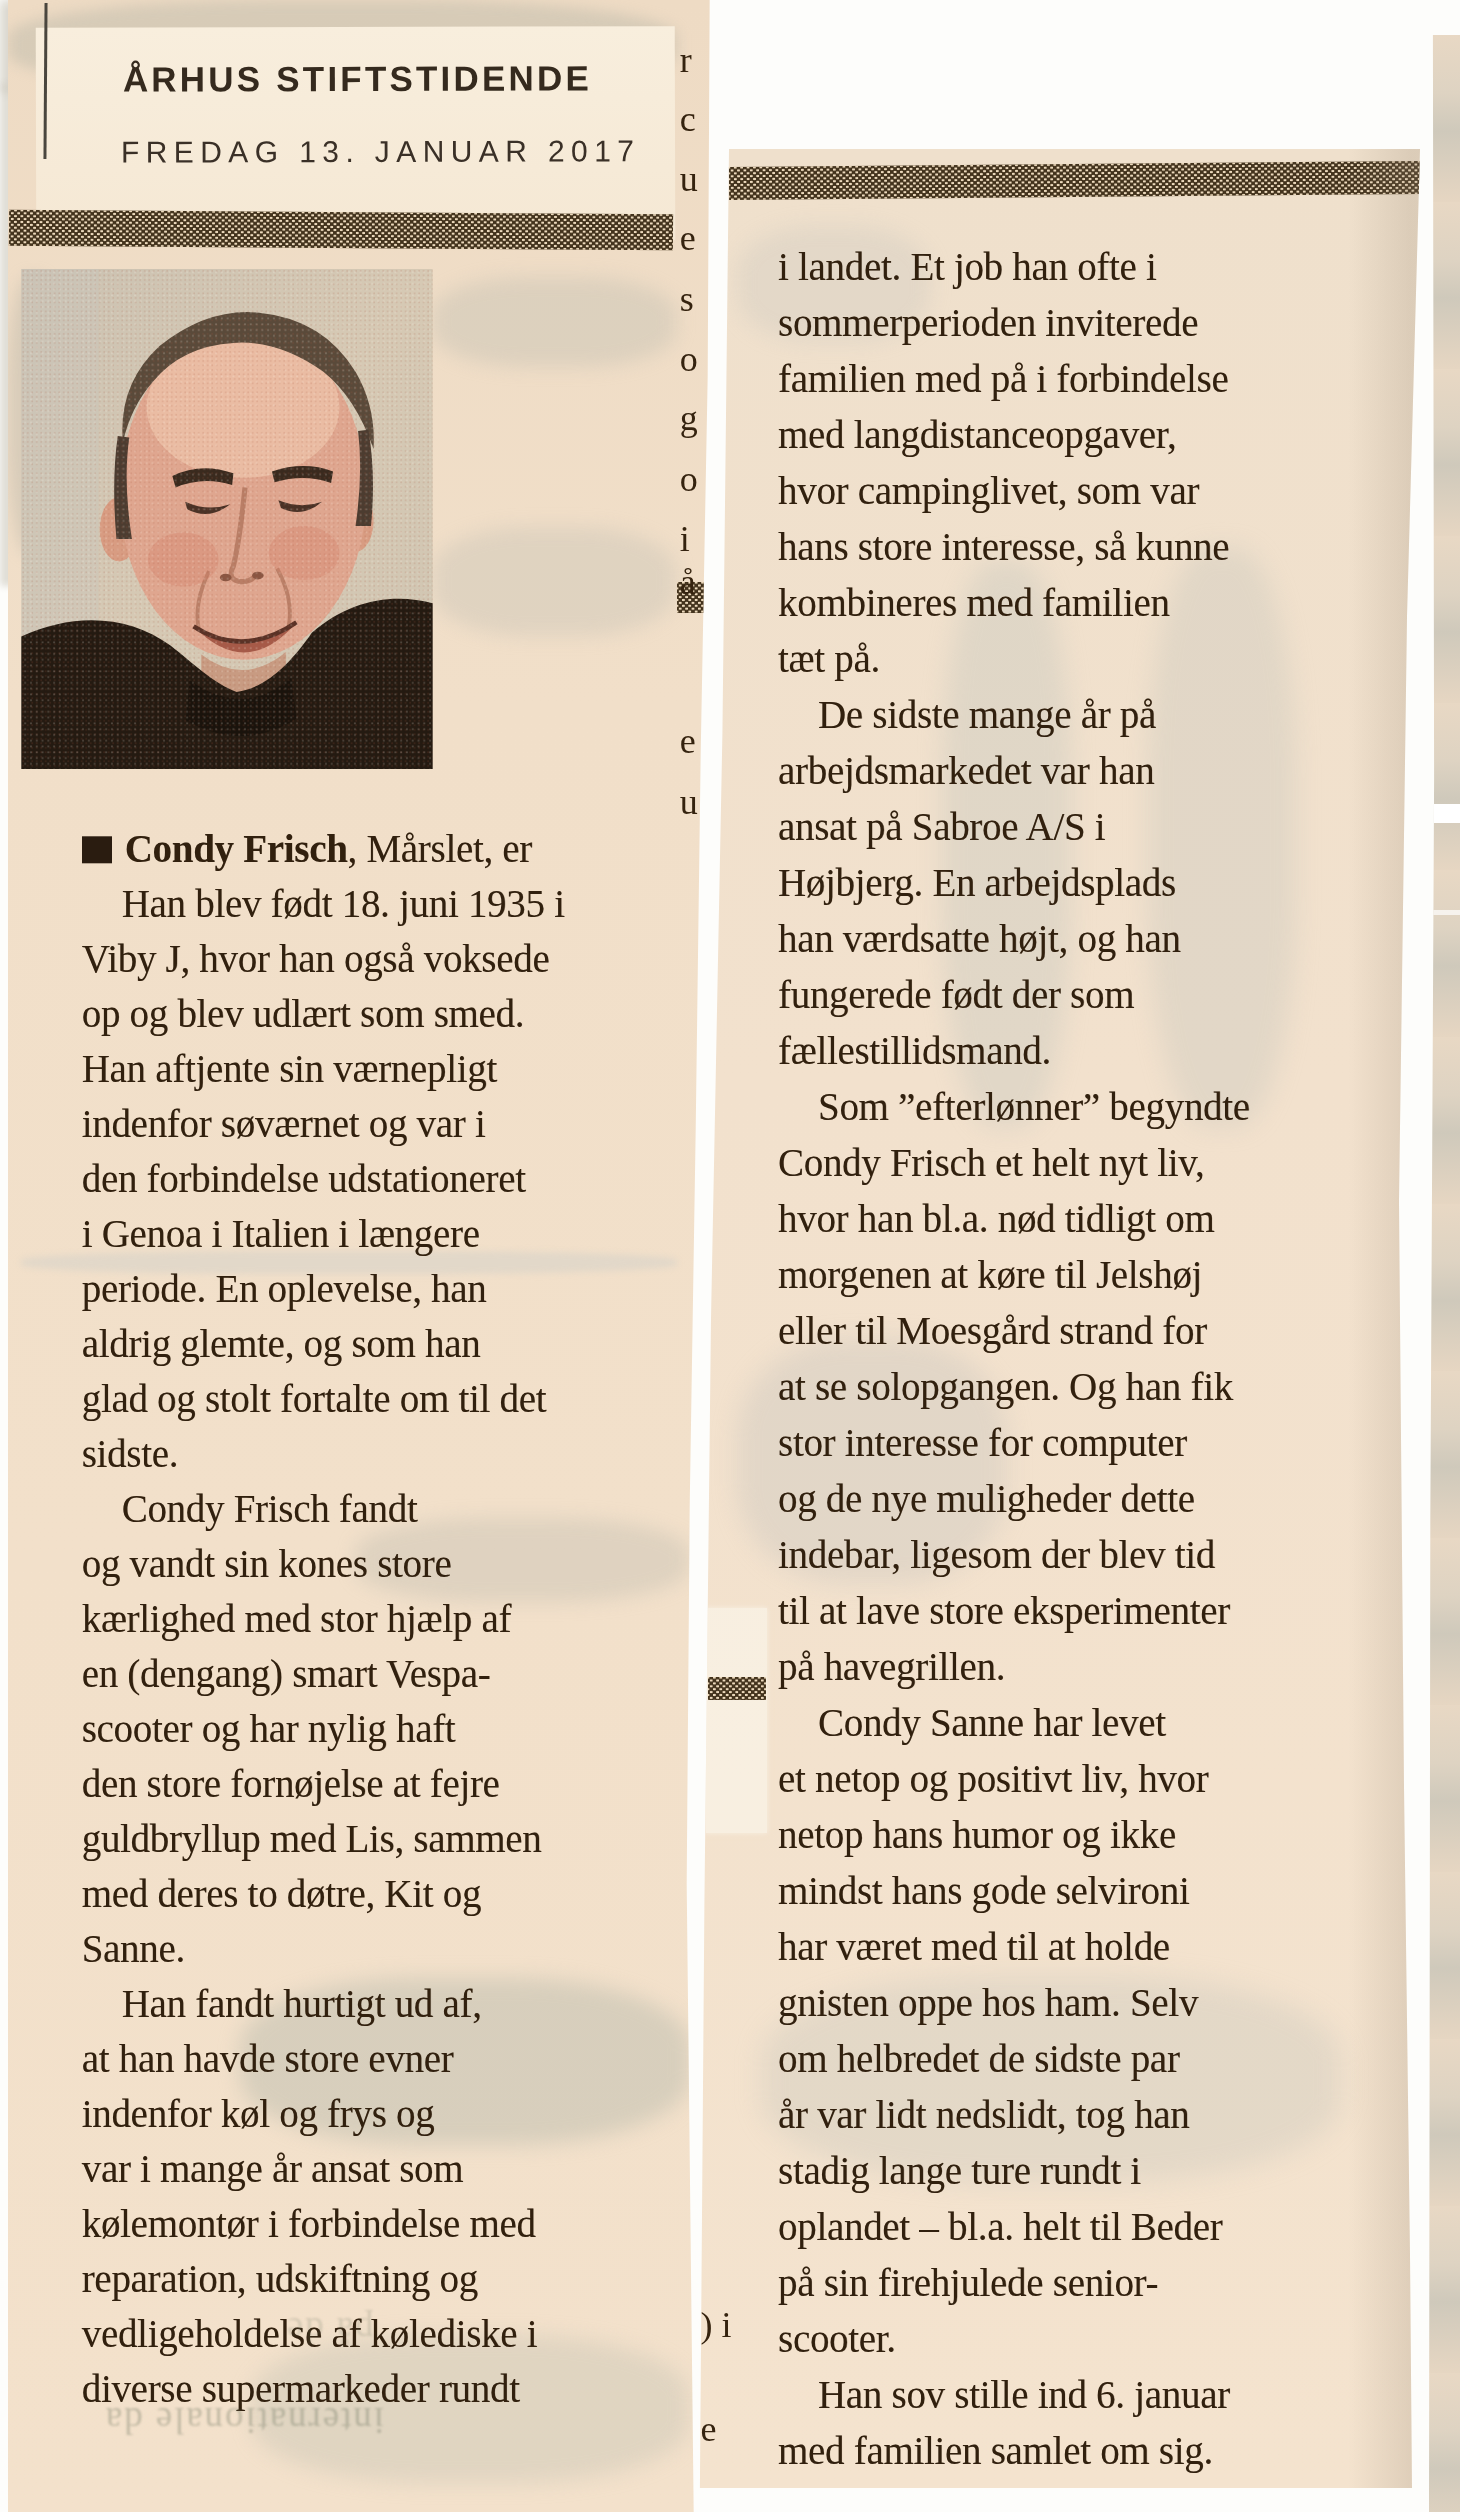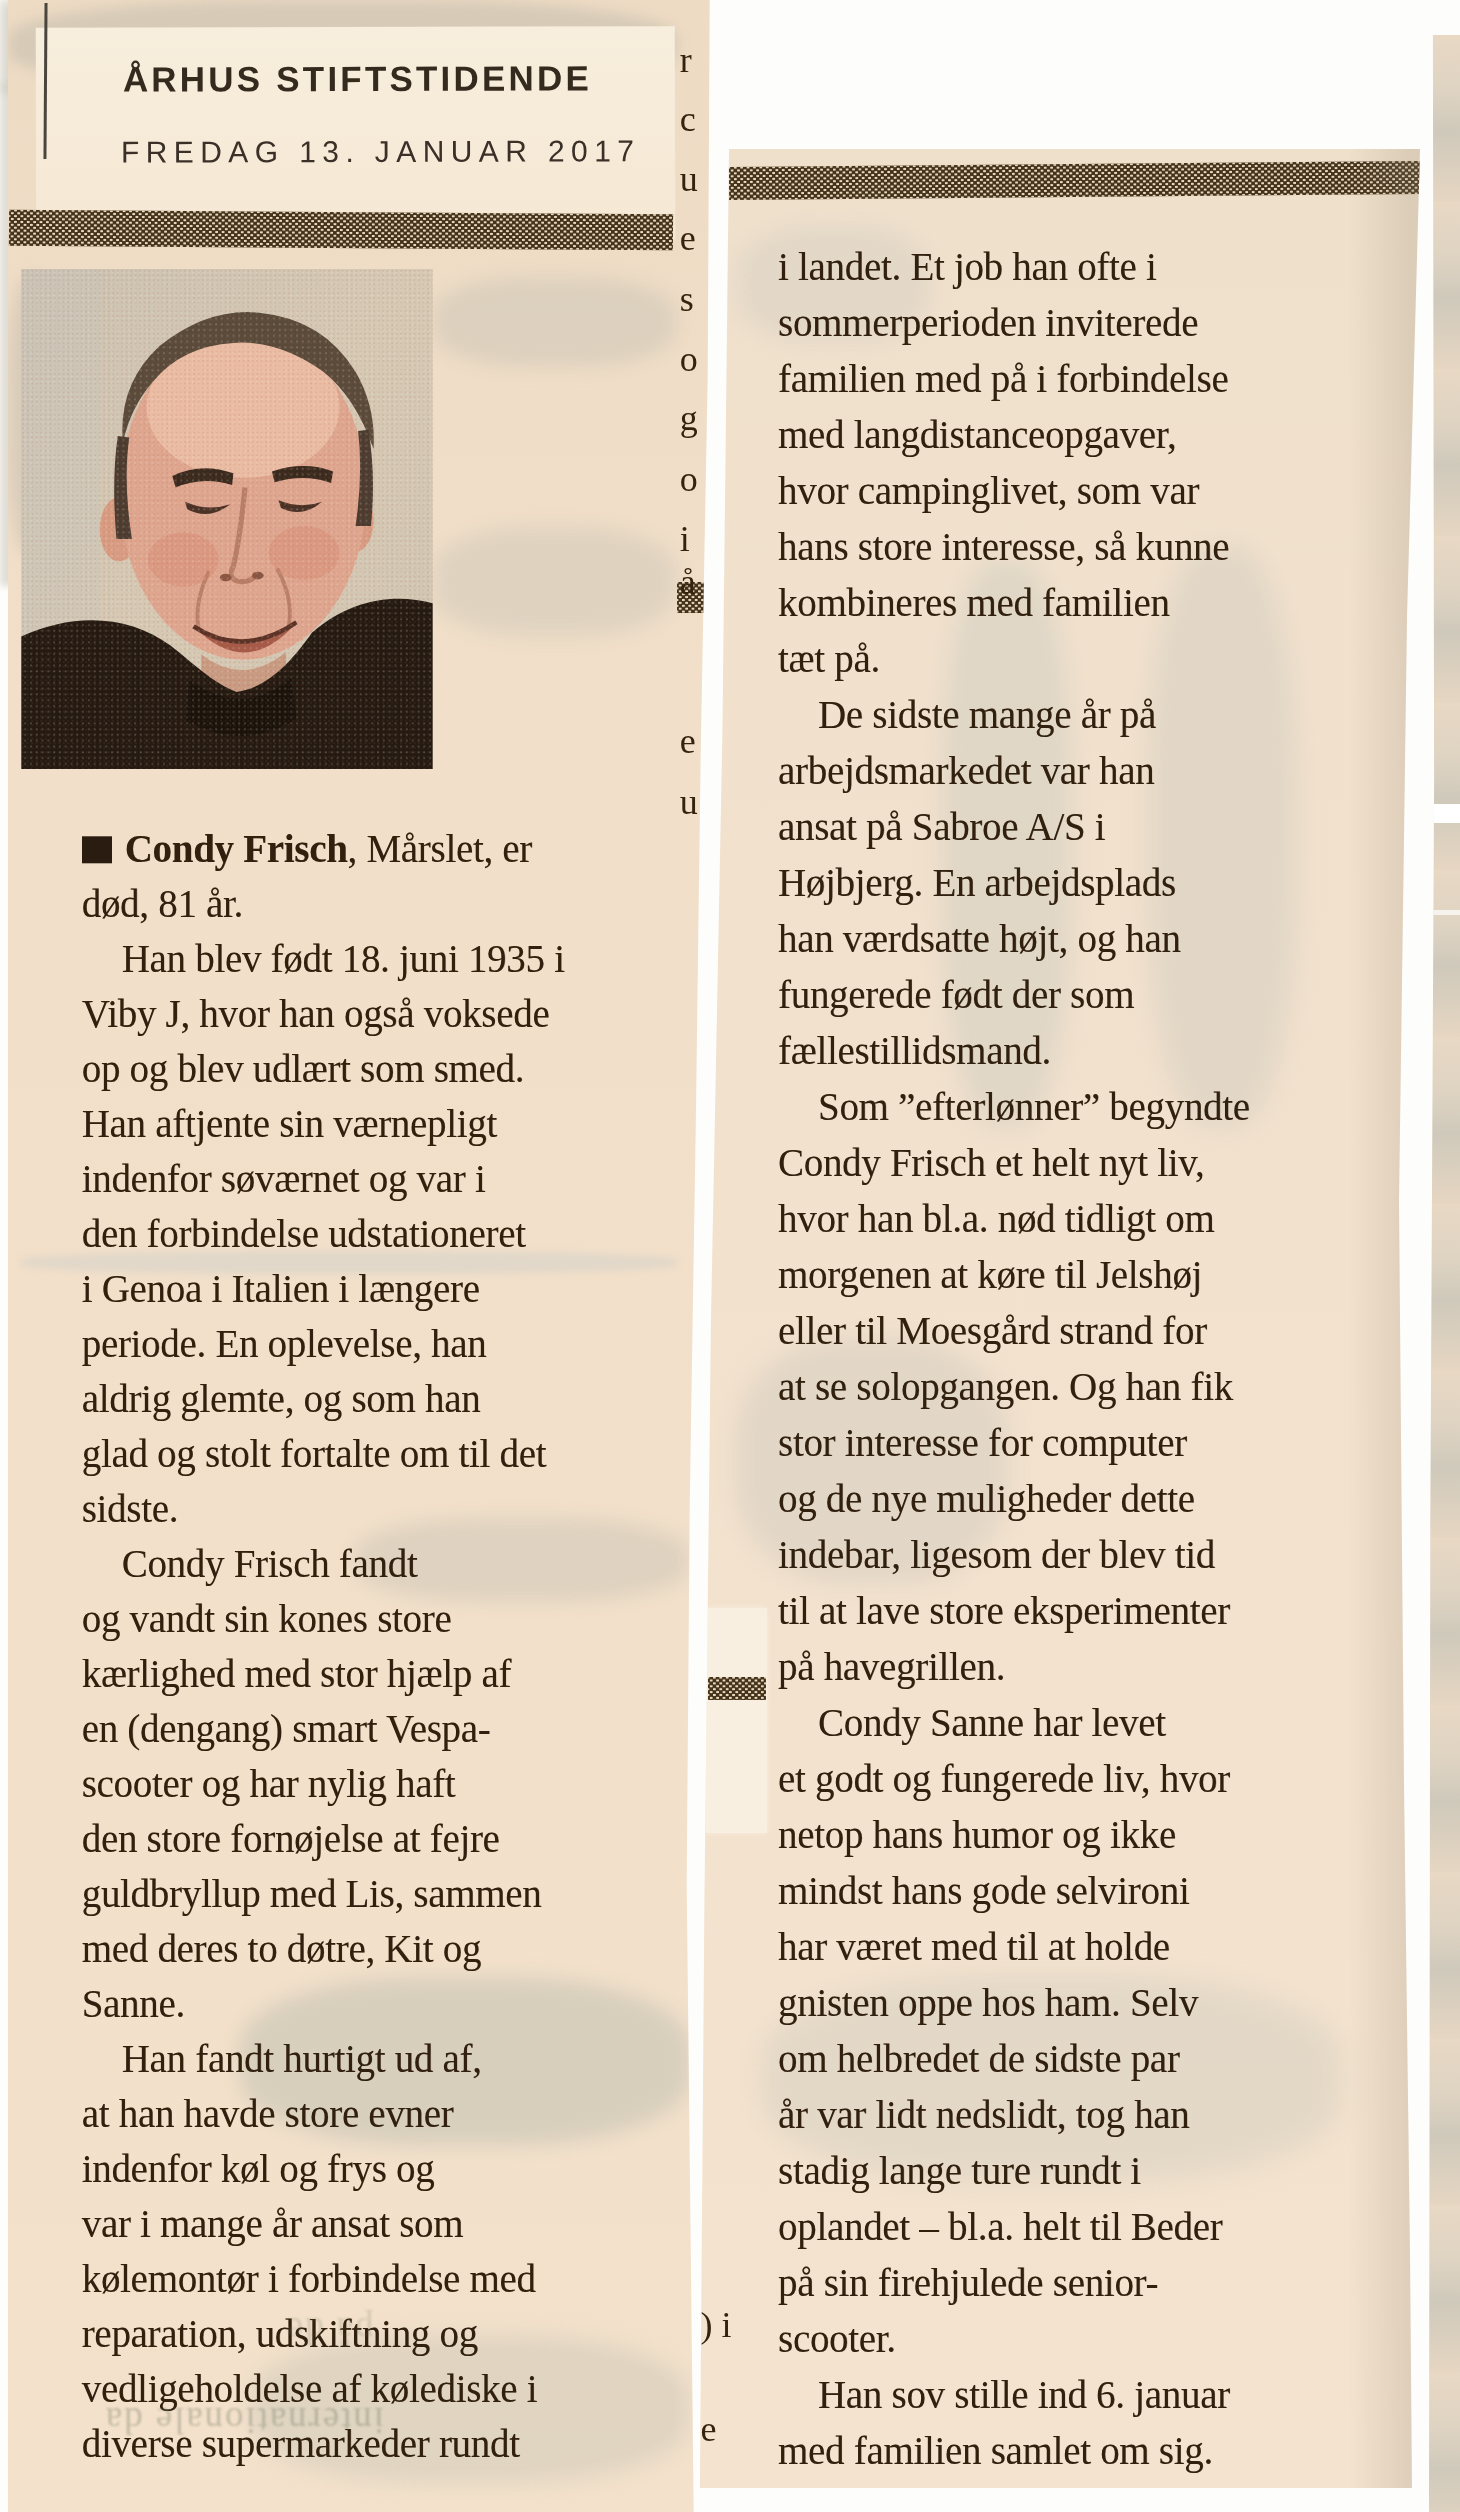--- a/index.html
+++ b/index.html
@@ -139,21 +139,20 @@
 
         <rect x="0" y="0" width="640" height="778" fill="url(#dots)"></rect>
         <rect x="0" y="0" width="640" height="778" fill="url(#dots2)"></rect>
       </svg>
     </div>
 
     <div class="col left-col">
       <div class="tline">
         <span class="sq"></span><span class="b">Condy Frisch</span><span>, Mårslet, er</span>
       </div>
-      <div class="tline">død, 81 år.</div>
       <div>
           <div class="tline ind">Han blev født 18. juni 1935 i</div>
           <div class="tline">Viby J, hvor han også voksede</div>
           <div class="tline">op og blev udlært som smed.</div>
           <div class="tline">Han aftjente sin værnepligt</div>
           <div class="tline">indenfor søværnet og var i</div>
           <div class="tline">den forbindelse udstationeret</div>
           <div class="tline">i Genoa i Italien i længere</div>
           <div class="tline">periode. En oplevelse, han</div>
           <div class="tline">aldrig glemte, og som han</div>
@@ -233,21 +232,21 @@
           <div class="tline">hvor han bl.a. nød tidligt om</div>
           <div class="tline">morgenen at køre til Jelshøj</div>
           <div class="tline">eller til Moesgård strand for</div>
           <div class="tline">at se solopgangen. Og han fik</div>
           <div class="tline">stor interesse for computer</div>
           <div class="tline">og de nye muligheder dette</div>
           <div class="tline">indebar, ligesom der blev tid</div>
           <div class="tline">til at lave store eksperimenter</div>
           <div class="tline">på havegrillen.</div>
           <div class="tline ind">Condy Sanne har levet</div>
-          <div class="tline">et godt og fungerede liv, hvor</div>
+          <div class="tline">et netop og positivt liv, hvor</div>
           <div class="tline">netop hans humor og ikke</div>
           <div class="tline">mindst hans gode selvironi</div>
           <div class="tline">har været med til at holde</div>
           <div class="tline">gnisten oppe hos ham. Selv</div>
           <div class="tline">om helbredet de sidste par</div>
           <div class="tline">år var lidt nedslidt, tog han</div>
           <div class="tline">stadig lange ture rundt i</div>
           <div class="tline">oplandet – bl.a. helt til Beder</div>
           <div class="tline">på sin firehjulede senior-</div>
           <div class="tline">scooter.</div>

